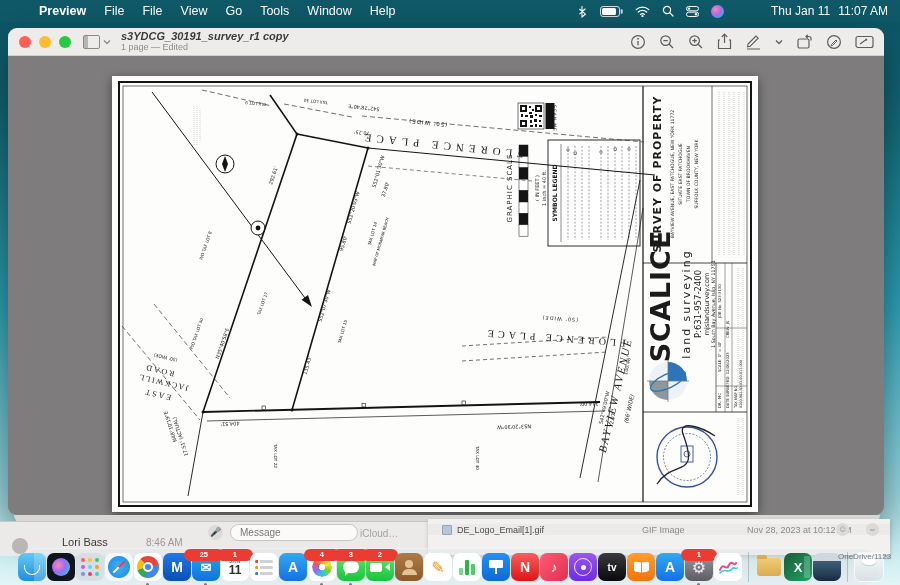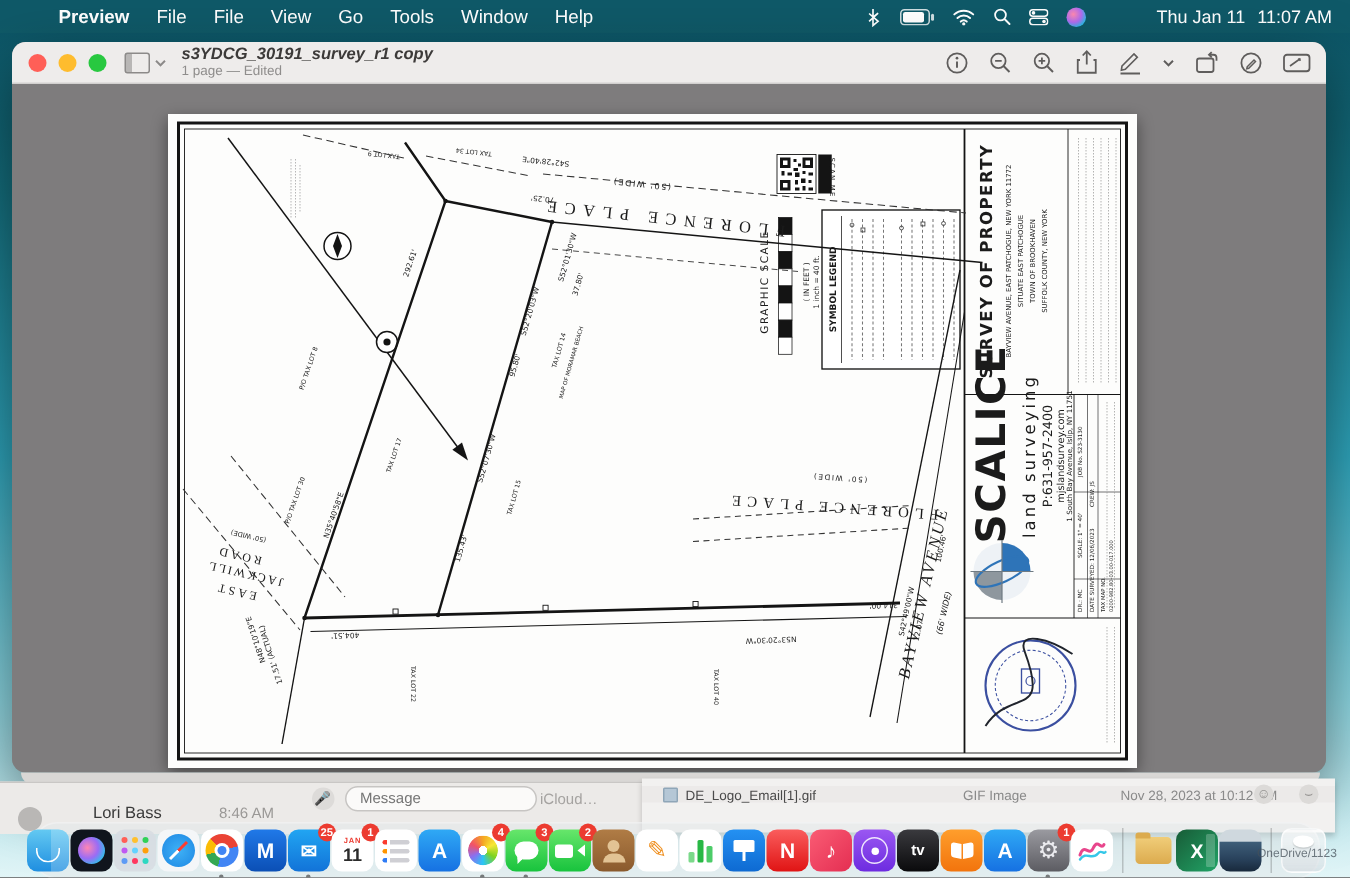--- a/index.html
+++ b/index.html
@@ -60,30 +60,30 @@
   .fndstrip{position:absolute;left:428px;top:519px;width:462px;height:36px;background:#f2f1f0;box-shadow:0 2px 4px rgba(0,0,0,.2);}
   .frow{position:absolute;left:0;width:462px;height:11px;font-size:9px;color:#4a4a4a;display:flex;align-items:center;}
   .frow.r1{top:5px;background:#eceae9;}
   .frow.r2{top:17px;background:#ffffff;}
   .frow .fic{width:8px;height:8px;margin:0 5px 0 14px;background:#b5c7d6;border:1px solid #8fa6b8;border-radius:1px;}
   .frow .fname{width:185px;}
   .frow .fkind{width:105px;color:#8a8a8a;}
   .frow .fdate{color:#8a8a8a;}
   .circbtn{position:absolute;top:4px;width:13px;height:13px;border-radius:50%;background:#dcdad8;
     color:#98969­4;font-size:9px;line-height:13px;text-align:center;color:#979593;}
-  .desktop-label{position:absolute;left:838px;top:564px;font-size:8px;color:rgba(70,80,90,.75);z-index:5;}
+  .desktop-label{position:absolute;left:838px;top:552px;font-size:8px;color:rgba(70,80,90,.75);z-index:5;}
   
   .dock{position:absolute;left:22px;top:548px;width:856px;height:36px;border-radius:16px;
     background:rgba(228,231,234,.55);border:1px solid rgba(255,255,255,.35);
     display:flex;align-items:center;justify-content:center;gap:1px;z-index:4;}
   .dk{position:relative;width:28px;height:28px;border-radius:7px;flex:0 0 auto;
     display:flex;align-items:center;justify-content:center;overflow:visible;}
   .dk .glyph{color:#fff;font-weight:bold;}
   .badge{position:absolute;top:-4px;right:-4px;min-width:12px;height:12px;border-radius:7px;background:#ec3b30;
-    color:#fff;font-size:7.5px;font-weight:bold;line-height:12px;text-align:center;padding:0 2px;box-sizing:border-box;margin-left:31px;}
+    color:#fff;font-size:7.5px;font-weight:bold;line-height:12px;text-align:center;padding:0 16px;box-sizing:border-box;margin-left:31px;}
   .rundot{position:absolute;bottom:-5px;left:12px;width:3px;height:3px;border-radius:50%;background:#3c3c3c;opacity:.65;}
   .dksep{width:1px;height:30px;background:rgba(60,60,60,.25);margin:0 5px;flex:0 0 auto;}
   
   .i-finder{background:linear-gradient(180deg,#63c9f2,#1f8ee0);}
   .i-finder .split{position:absolute;right:0;top:0;bottom:0;width:44%;background:rgba(255,255,255,.22);border-radius:0 7px 7px 0;}
   .i-finder .smile{position:absolute;left:6px;right:6px;bottom:6px;height:9px;border:1.6px solid #fff;border-top:none;border-radius:0 0 8px 8px;}
   .i-siri{background:#10151d;}
   .i-siri .orb2{width:18px;height:18px;border-radius:50%;
     background:radial-gradient(circle at 35% 40%,#ff86b3,#9a6cf5 45%,#2fc0ea 78%,#123);}
   .i-launch{background:rgba(215,220,226,.85);}

